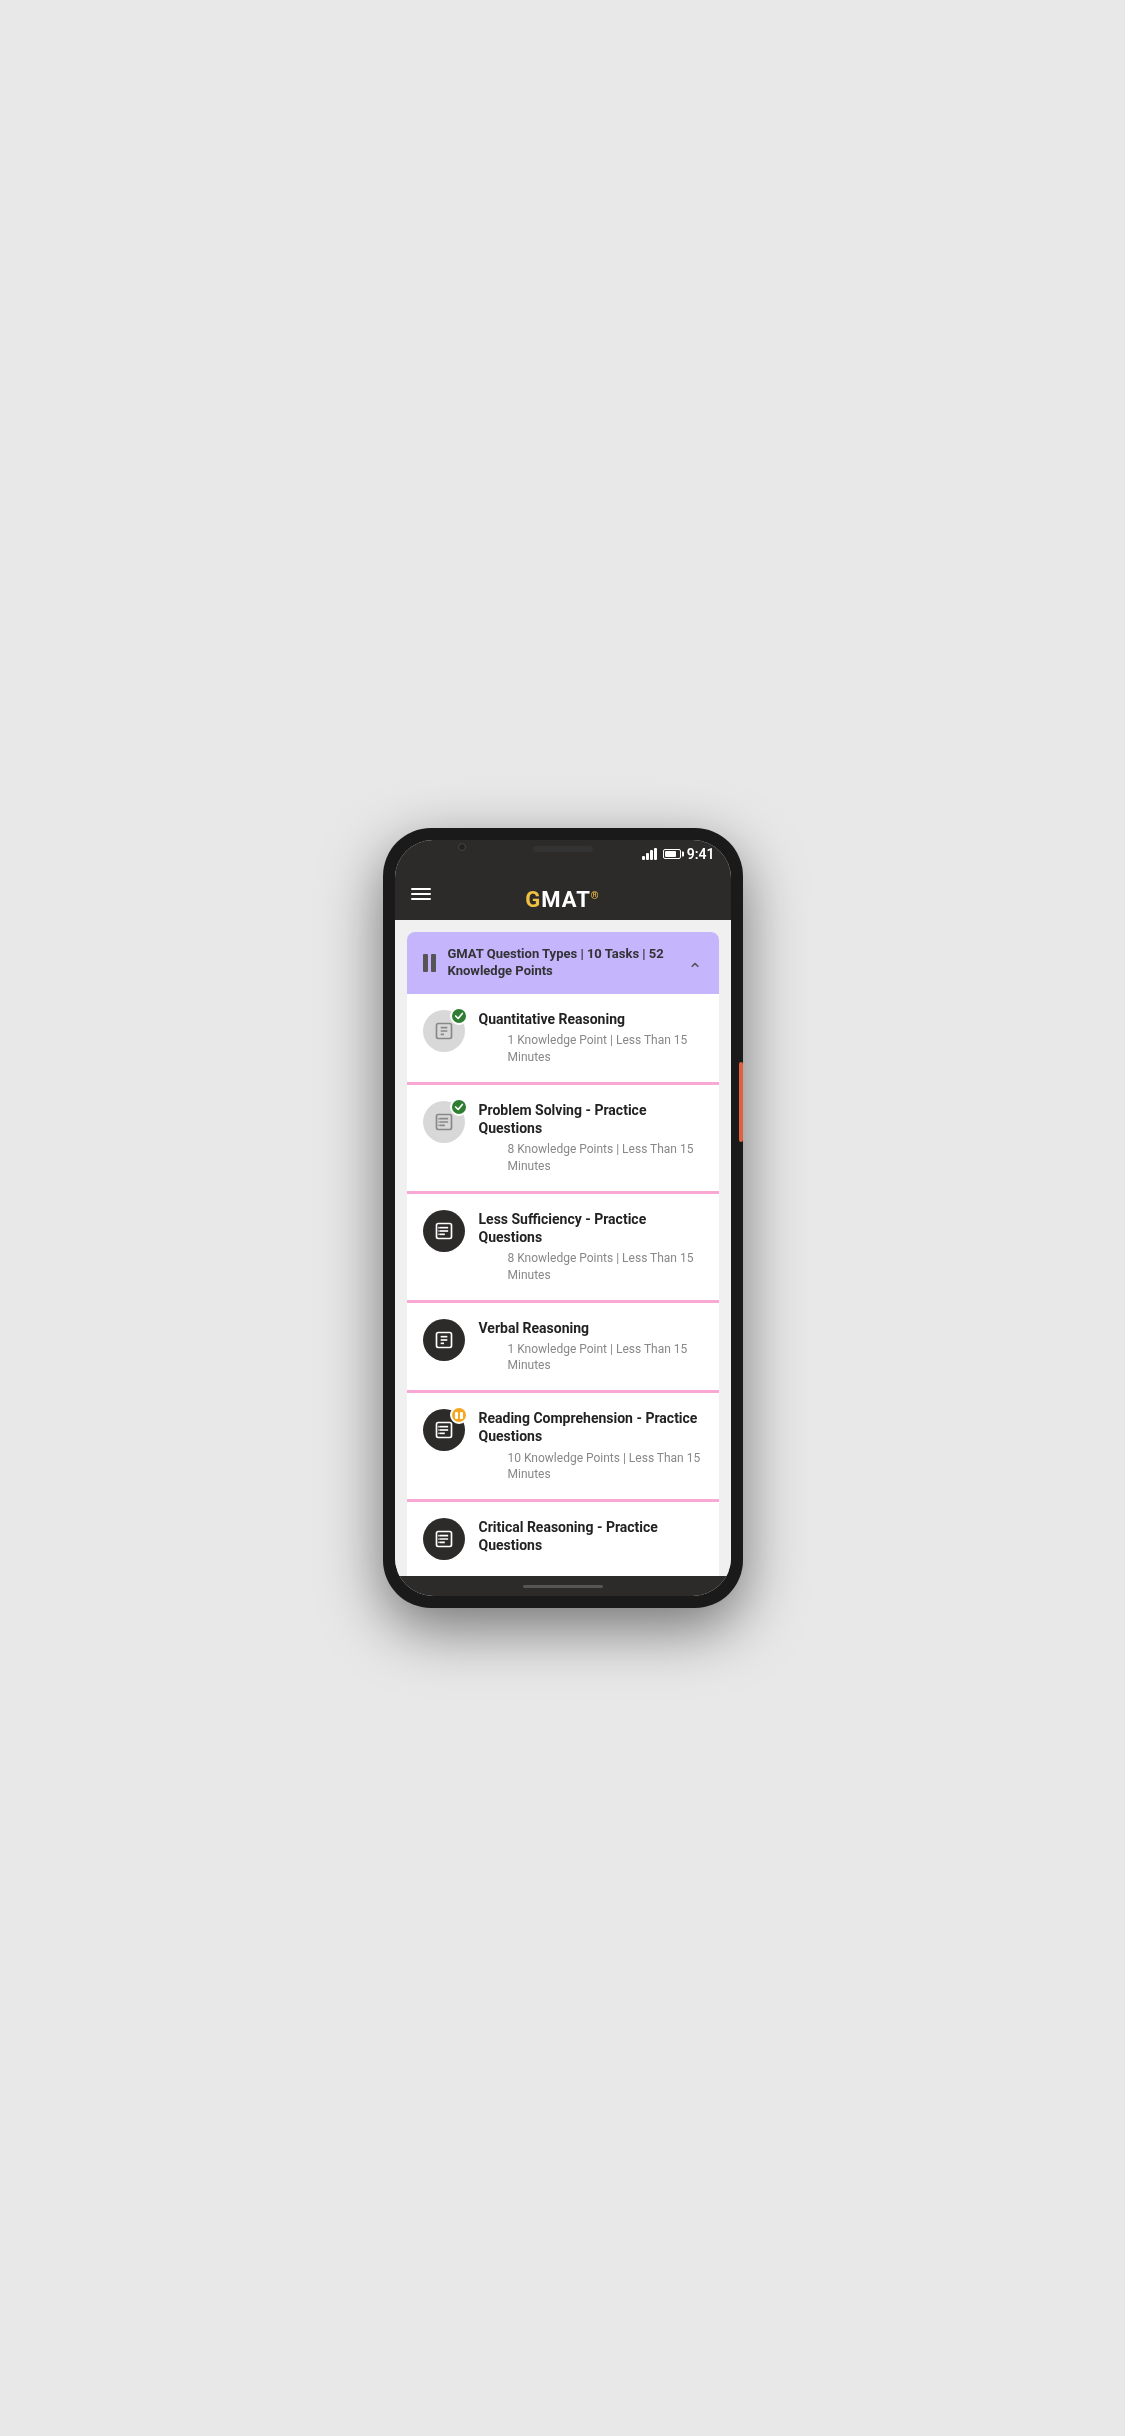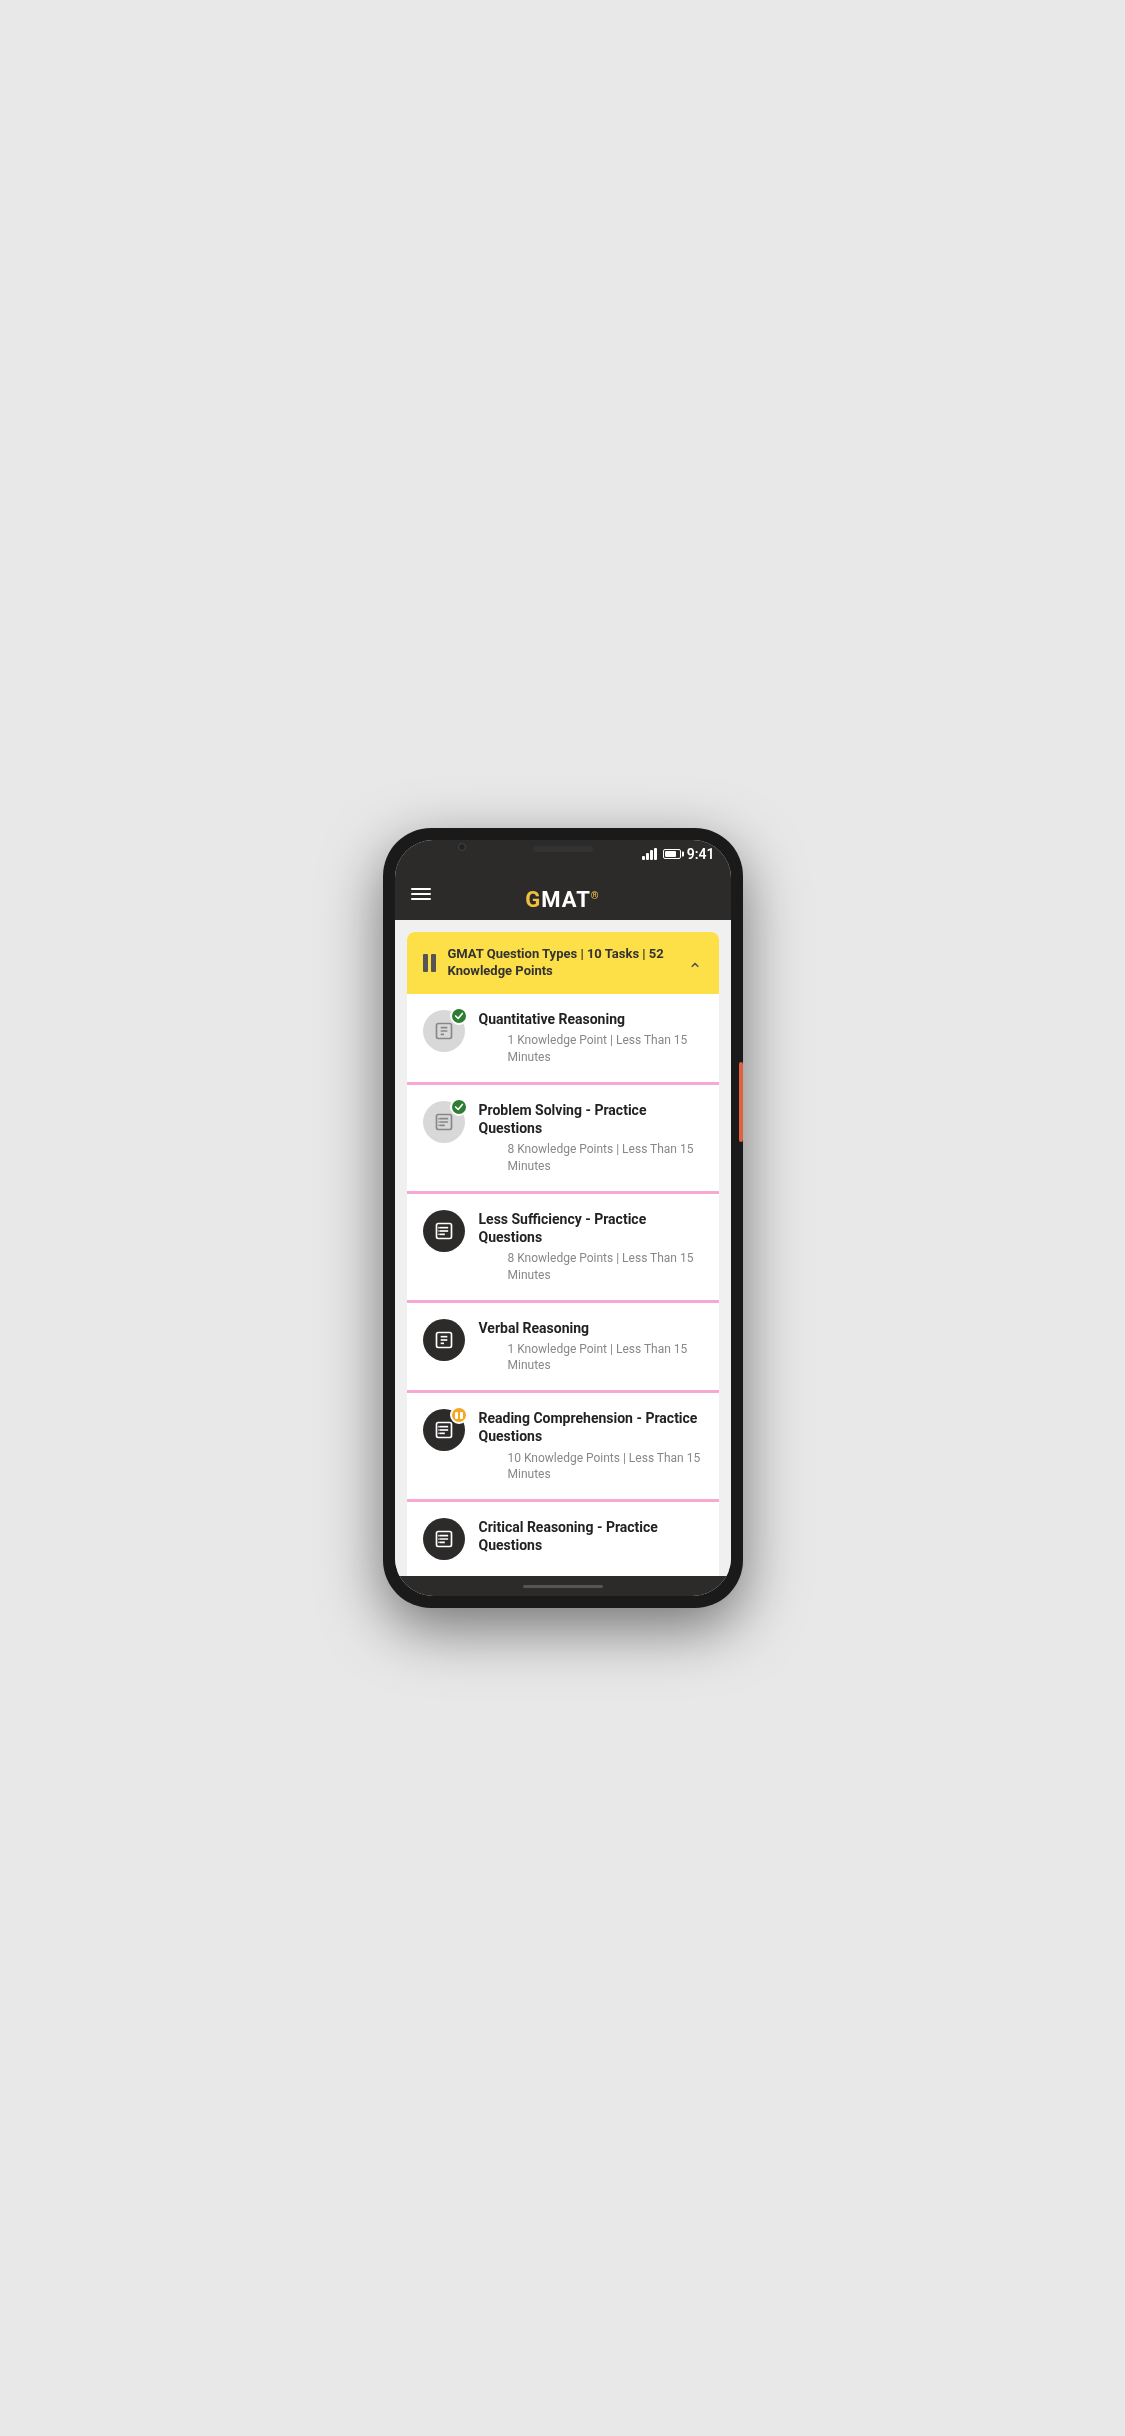--- a/index.html
+++ b/index.html
@@ -145,21 +145,21 @@
     }
 
     
     .section-card {
       background: white;
       border-radius: 8px;
       overflow: hidden;
     }
 
     .section-header {
-      background: #fde047;
+      background: #c4b5fd;
       padding: 14px 16px;
       display: flex;
       align-items: flex-end;
       justify-content: space-between;
     }
 
     .section-header-left {
       display: flex;
       align-items: center;
       gap: 12px;

